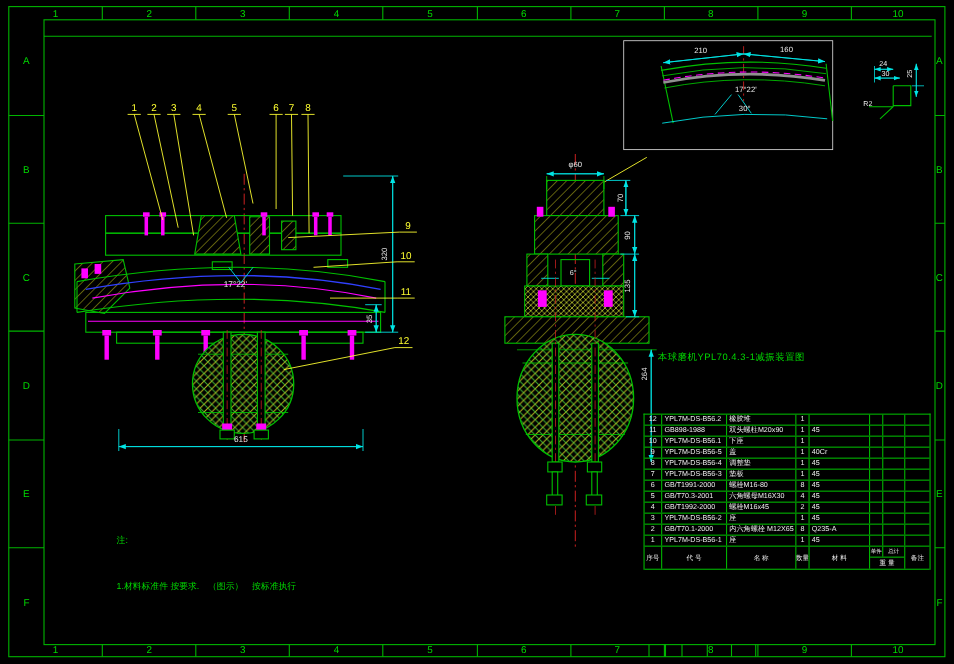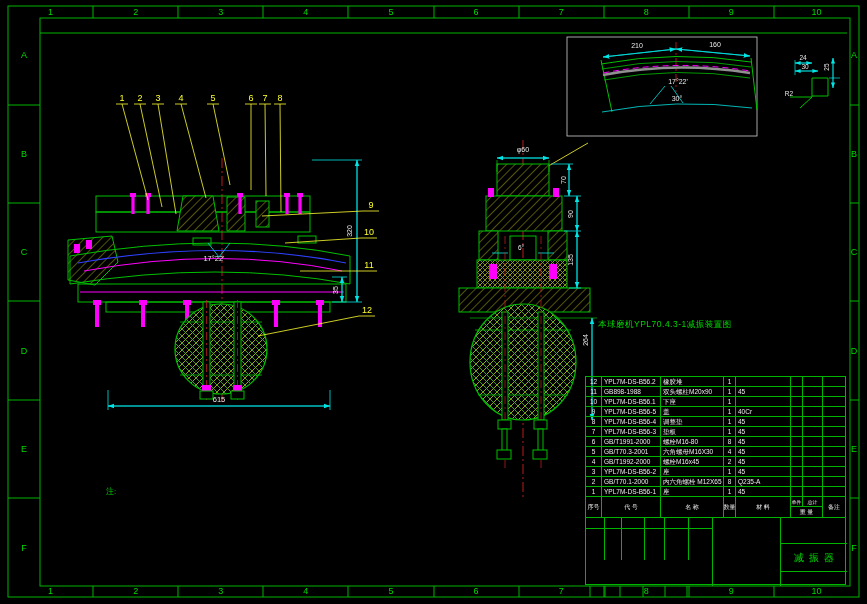--- a/index.html
+++ b/index.html
@@ -343,20 +343,21 @@
       <span class="zl" style="left: 24px; top: 449.25px;">E</span>
       <span class="zl" style="left: 854px; top: 449.25px;">E</span>
       <span class="zl" style="left: 24px; top: 547.75px;">F</span>
       <span class="zl" style="left: 854px; top: 547.75px;">F</span>
     </div>
 
 <div id="dlabel" class="ov">本球磨机YPL70.4.3-1减振装置图</div>
 
 <div id="notes" class="ov">
   <div>注:</div>
+  <div>1.材料标准件 按要求.　（图示）　按标准执行</div>
   
 </div>
 
 <div id="bom" class="ov">
   <div id="bom-rows">
         <div class="bomrow">
           <div class="bc bc1">12</div>
           <div class="bc bc2">YPL7M-DS-B56.2</div>
           <div class="bc bc3">橡胶堆</div>
           <div class="bc bc4">1</div>
@@ -486,36 +487,14 @@
       <div class="hwtop">
         <div class="hwa">单件</div>
         <div class="hwb">总计</div>
       </div>
       <div class="hwbot">重 量</div>
     </div>
     <div class="hc h8">备注</div>
   </div>
 </div>
 
-<div id="tblock" class="ov">
-  <div id="tb-left">
-    <div id="tb-left-toprow">
-      <div class="tbdiv" style="left:18px"></div>
-          <div class="tbdiv" style="left:35px"></div>
-      <div class="tbdiv" style="left:58px"></div>
-          <div class="tbdiv" style="left:78px"></div>
-      <div class="tbdiv" style="left:102px"></div>
-    </div>
-    <div class="tbstub" style="left:18px"></div>
-        <div class="tbstub" style="left:35px"></div>
-    <div class="tbstub" style="left:58px"></div>
-        <div class="tbstub" style="left:78px"></div>
-    <div class="tbstub" style="left:102px"></div>
-  </div>
-  <div id="tb-mid"></div>
-  <div id="tb-right">
-    <div id="tb-right-r1"></div>
-    <div id="tb-right-r2">减振器</div>
-    <div id="tb-right-r3"></div>
-  </div>
+
 </div>
 
-</div>
-
 </body></html>

